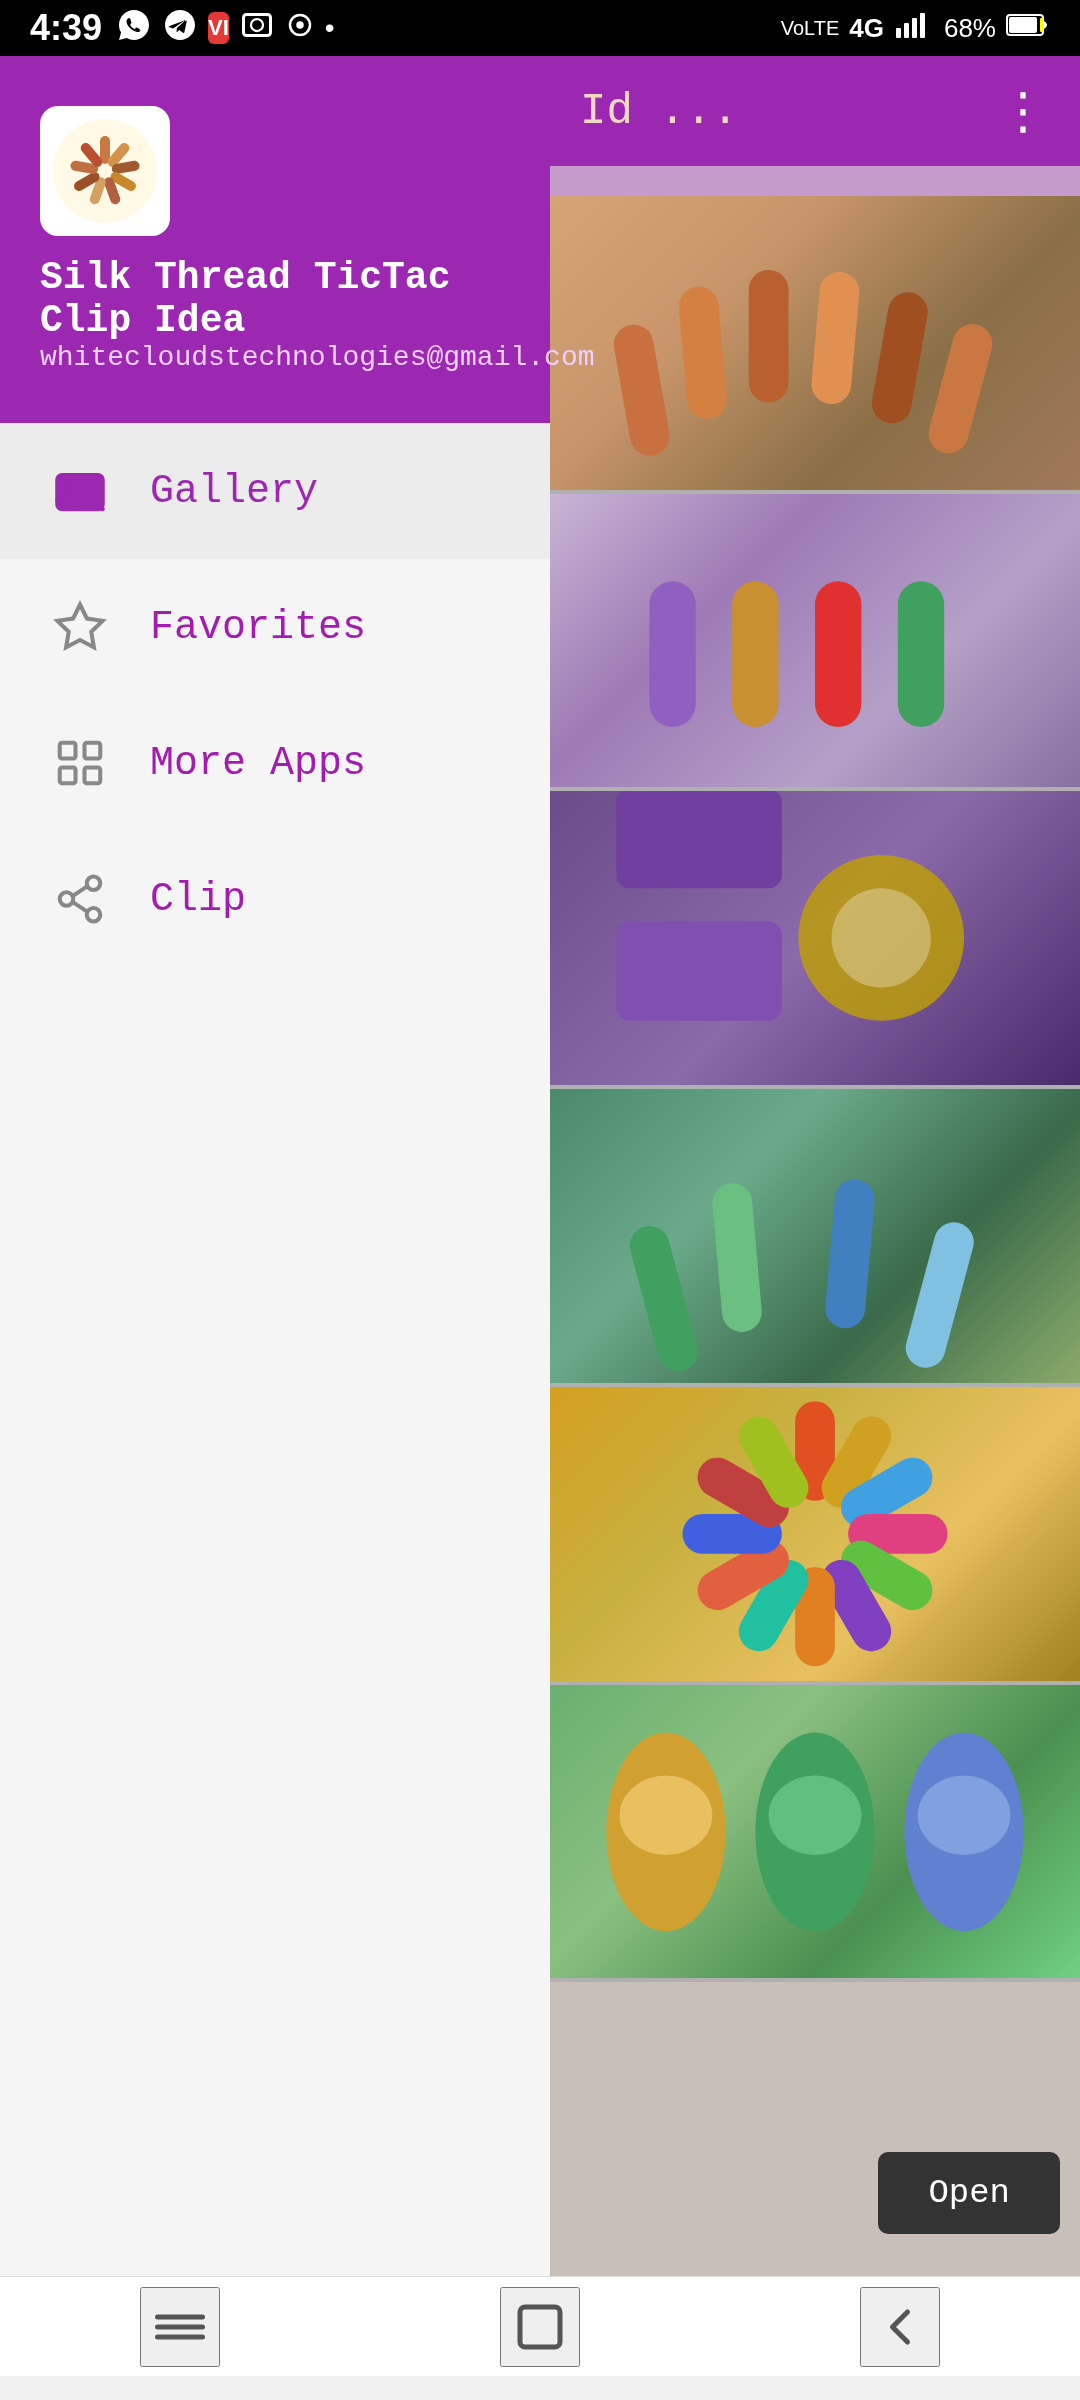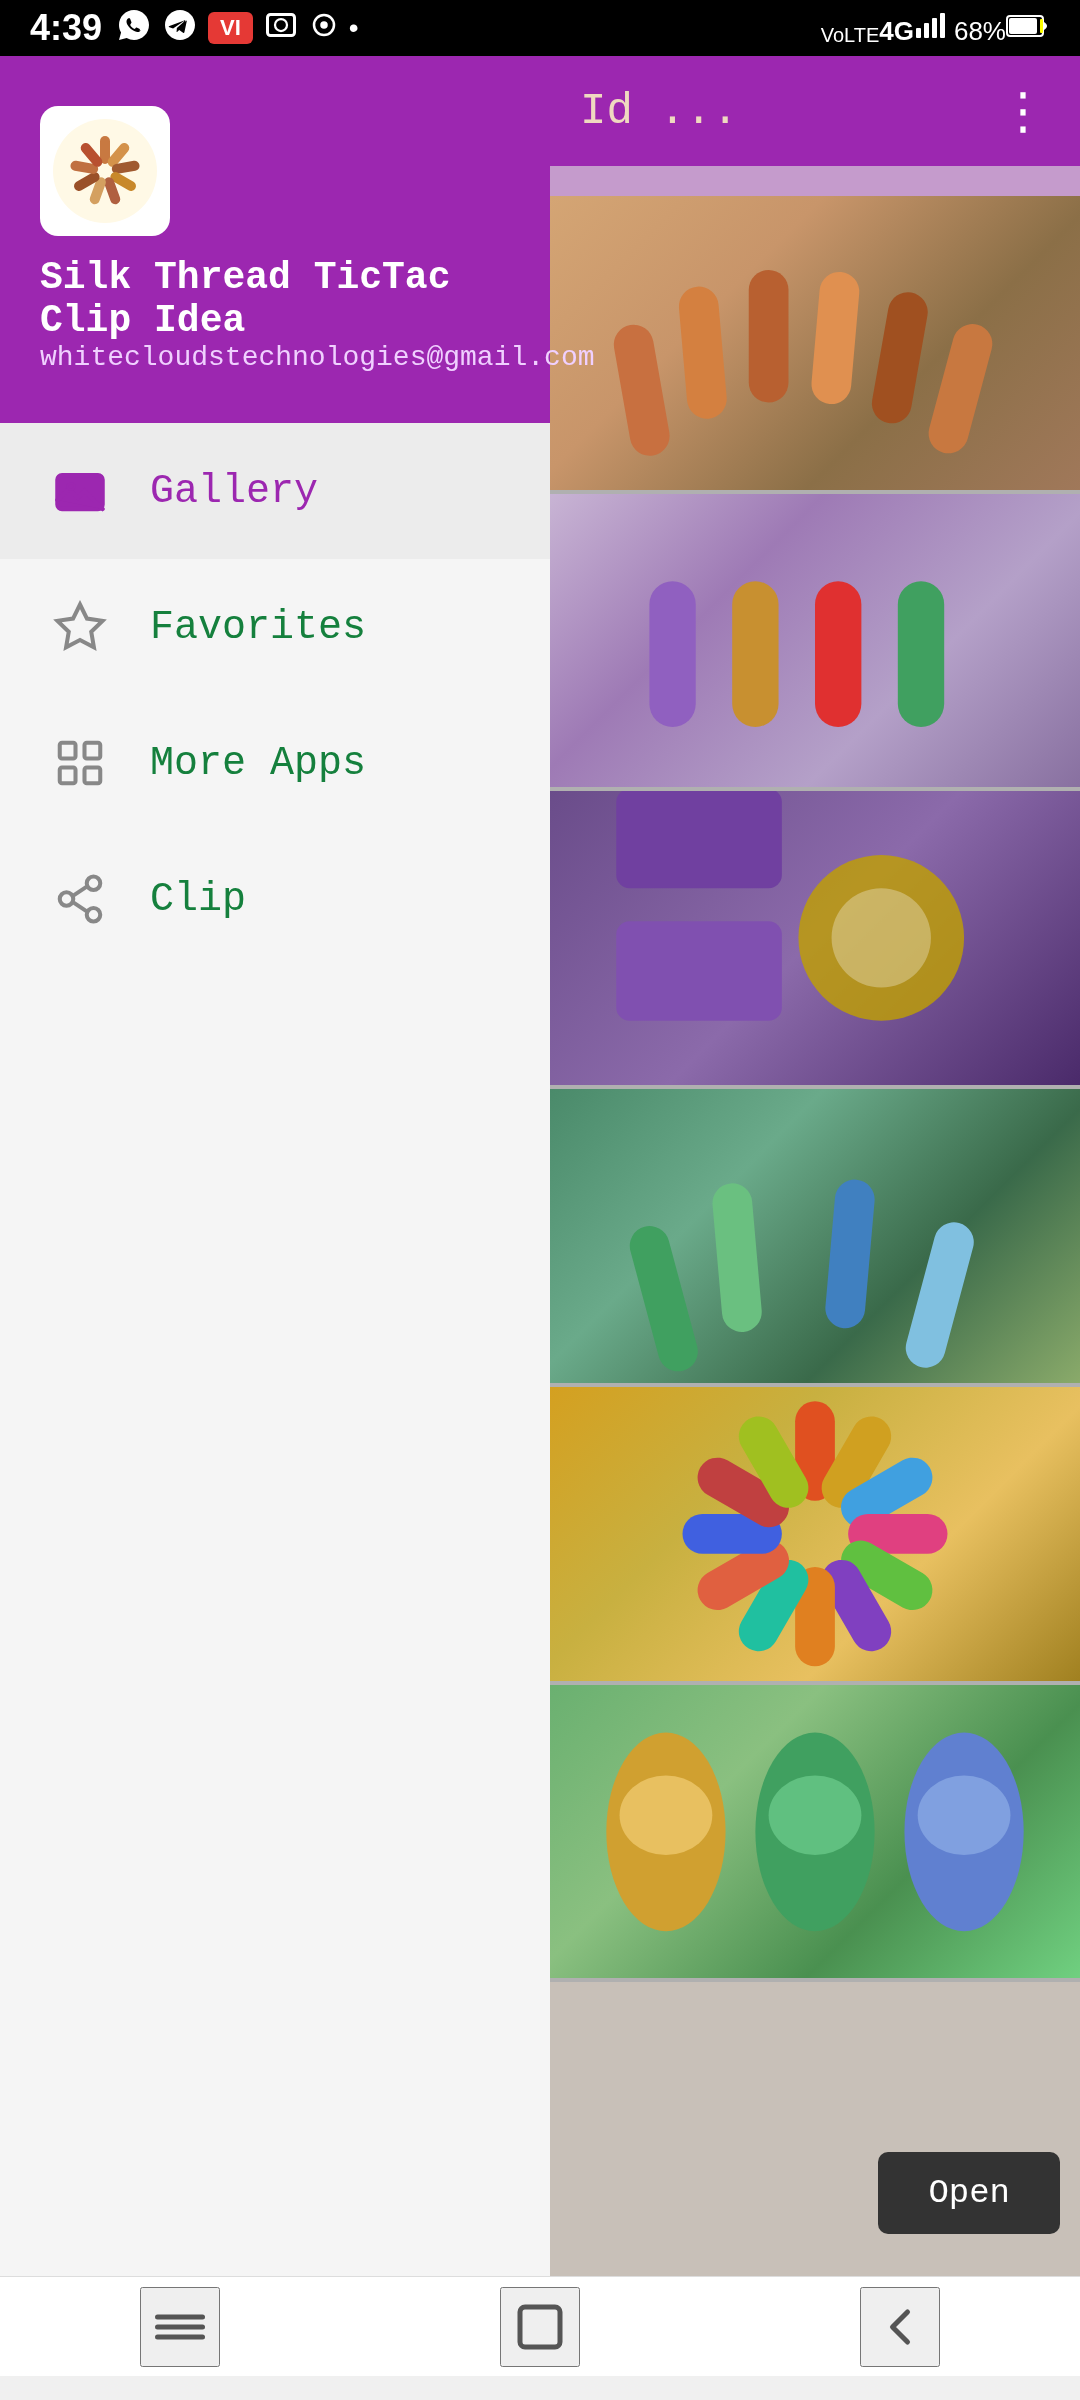--- a/index.html
+++ b/index.html
@@ -45,21 +45,22 @@
       gap: 10px;
     }
 
     .status-icon {
       color: white;
       font-size: 28px;
     }
 
     .status-right {
       display: flex;
-      align-items: flex-end;
+      align-items: center;
+      gap: 10px;
       color: white;
       font-size: 26px;
     }
 
     
     .main-container {
       width: 100%;
       height: calc(2400px - 80px - 100px);
       display: flex;
       position: relative;
@@ -140,21 +141,21 @@
     }
 
     .menu-item-icon svg {
       width: 54px;
       height: 54px;
     }
 
     .menu-item-label {
       font-size: 40px;
       font-family: 'Courier New', monospace;
-      color: #15803d;
+      color: #a21caf;
     }
 
     .menu-item.active .menu-item-label {
       color: #9c27b0;
     }
 
     .menu-item.active .menu-item-icon svg path,
     .menu-item.active .menu-item-icon svg rect,
     .menu-item.active .menu-item-icon svg circle {
       stroke: #9c27b0;
@@ -277,21 +278,21 @@
           <path d="M12 2C6.48 2 2 6.48 2 12c0 1.85.5 3.58 1.38 5.06L2 22l5.1-1.34A9.96 9.96 0 0012 22c5.52 0 10-4.48 10-10S17.52 2 12 2zm4.64 13.54c-.19.54-1.12 1.04-1.54 1.1-.42.06-.96.08-1.54-.1-.36-.1-.82-.27-1.4-.53-2.46-1.07-4.07-3.54-4.19-3.7-.12-.16-.97-1.3-.97-2.47s.61-1.75.83-1.99c.22-.24.48-.3.64-.3h.46c.15 0 .35-.06.55.42l.78 1.96c.06.15.1.33.02.52l-.28.62-.34.48c-.12.17-.24.35-.11.58.6 1.08 1.44 1.84 2.62 2.43.22.11.36.1.5-.06l.58-.72c.15-.19.3-.14.51-.08l1.76.84c.2.1.34.15.38.24.04.08.04.48-.15 1.02z"></path>
         </svg>
       </span>
 
       <span class="status-icon">
         <svg width="36" height="36" viewBox="0 0 24 24" fill="white">
           <path d="M12 2C6.48 2 2 6.48 2 12s4.48 10 10 10 10-4.48 10-10S17.52 2 12 2zm4.64 6.8l-1.68 7.92c-.12.56-.46.7-.92.44l-2.56-1.89-1.24 1.19c-.14.14-.26.26-.52.26l.19-2.67 4.84-4.37c.21-.19-.05-.29-.33-.1L7.4 14.32l-2.52-.78c-.55-.17-.56-.55.12-.81l9.86-3.8c.45-.17.85.11.78.87z"></path>
         </svg>
       </span>
 
-      <span style="background:#e53935; color:white; font-size:22px; font-weight:bold; padding:3px 12px; border-radius:6px;">VI</span>
+      <span style="background:#e53935; color:white; font-size:22px; font-weight:bold; padding:3px 0; border-radius:6px;">VI</span>
 
       <span class="status-icon">
         <svg width="36" height="36" viewBox="0 0 24 24" fill="white">
           <rect x="3" y="5" width="18" height="14" rx="2" stroke="white" stroke-width="2" fill="none"></rect>
           <circle cx="12" cy="12" r="4" stroke="white" stroke-width="1.5" fill="none"></circle>
         </svg>
       </span>
 
       <span class="status-icon">
         <svg width="30" height="30" viewBox="0 0 24 24" fill="white">

